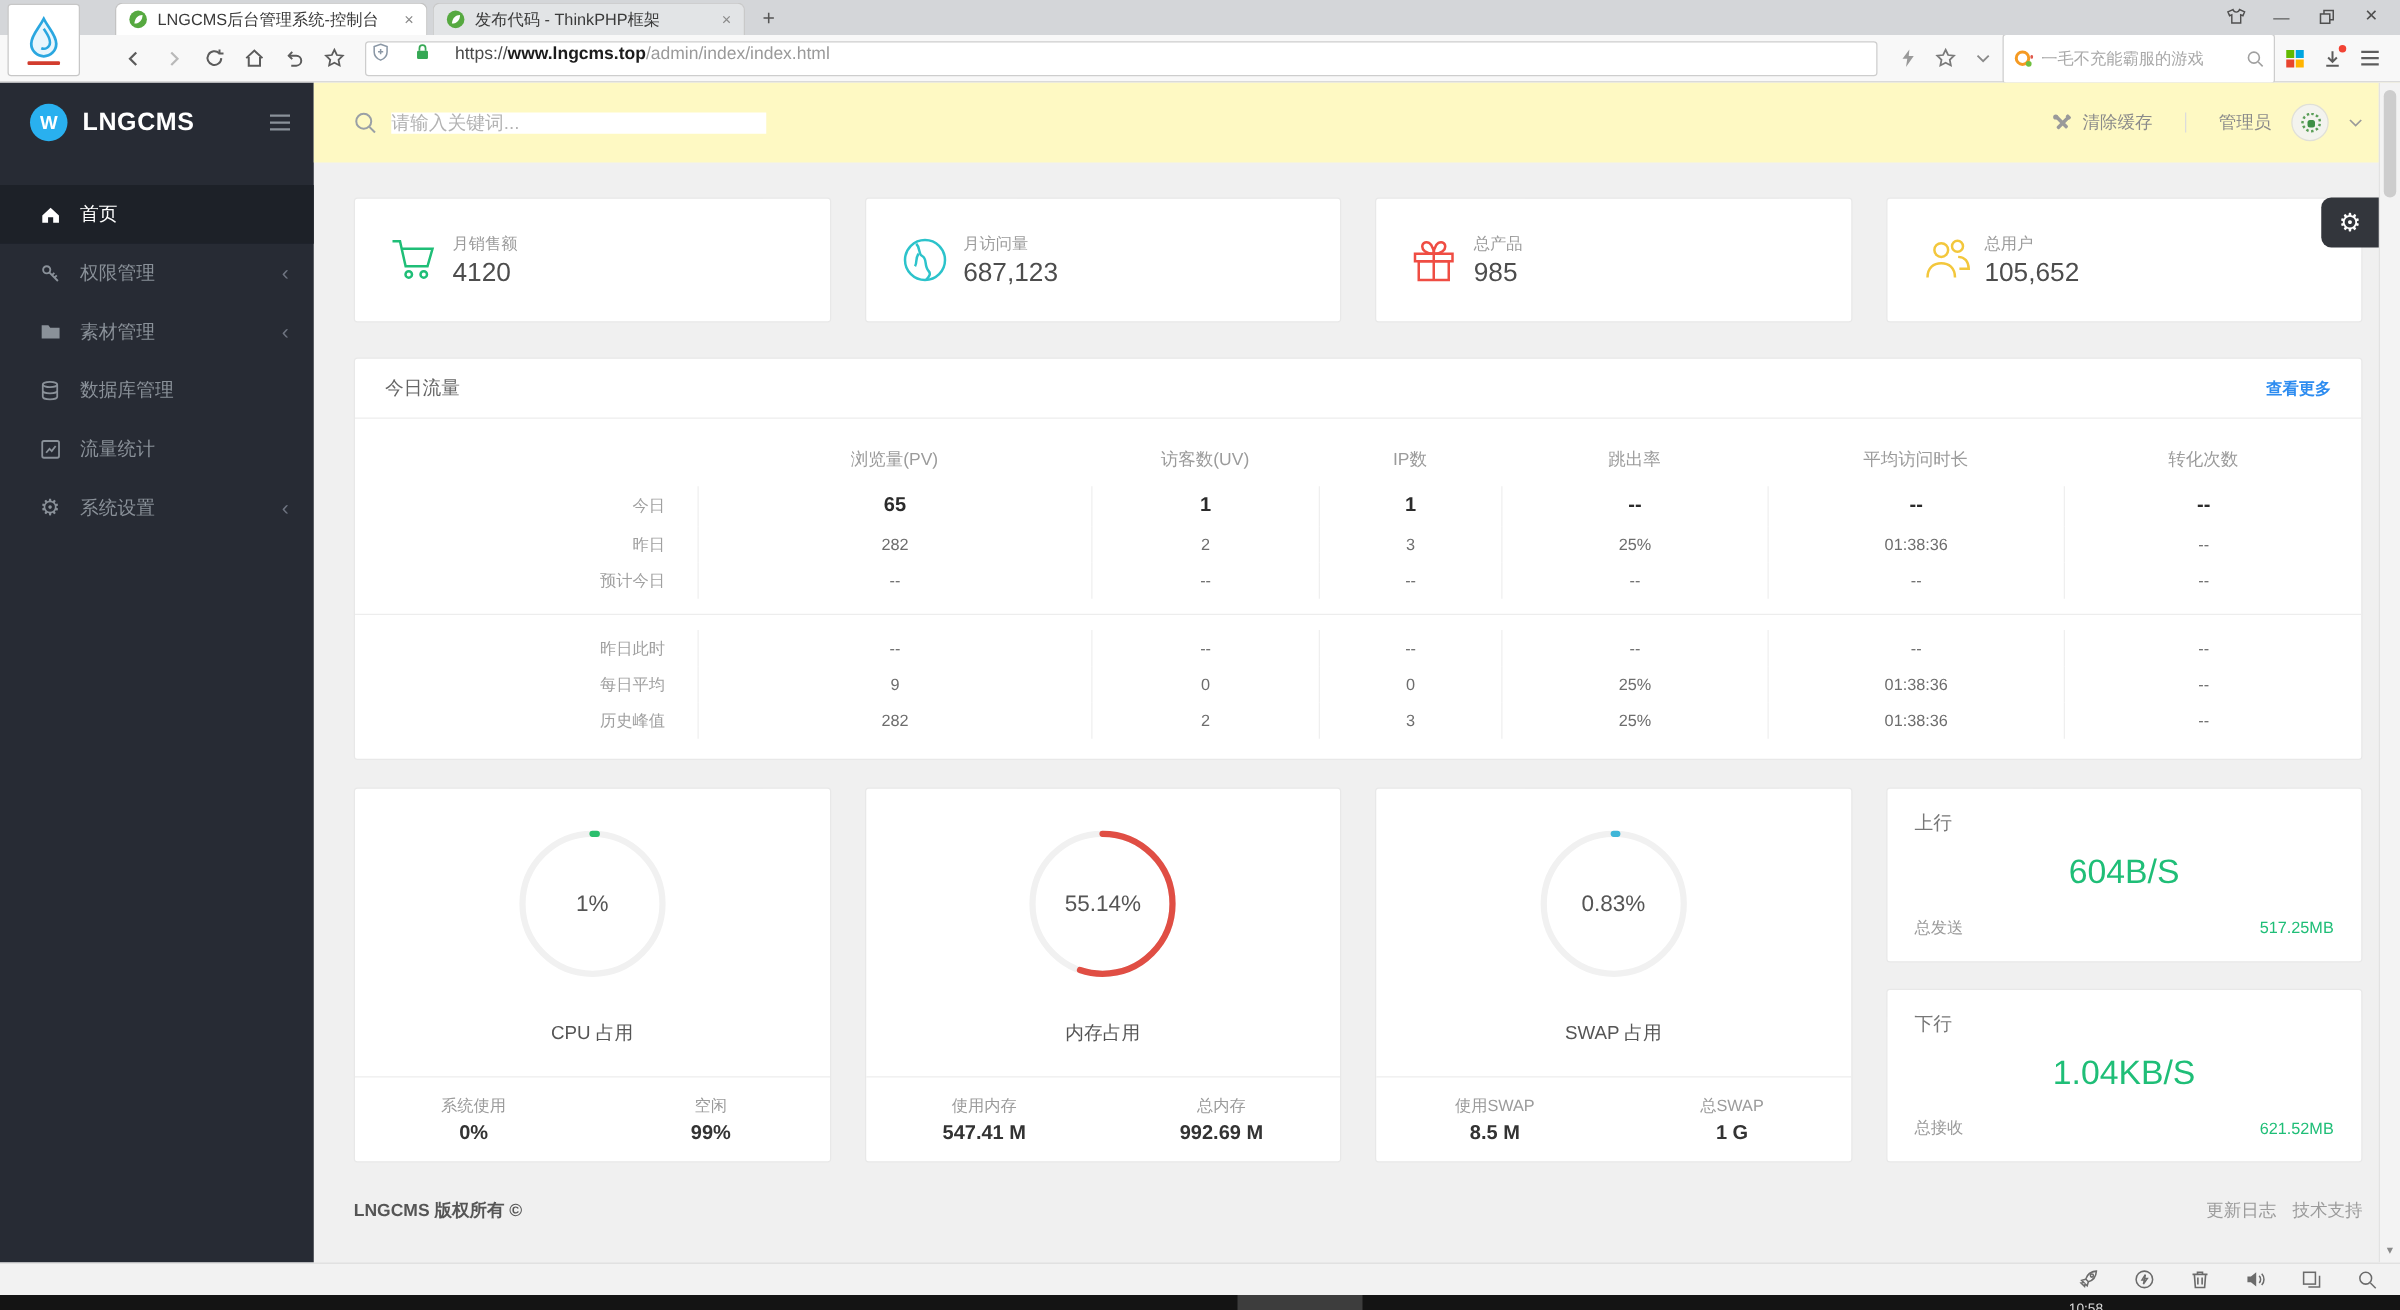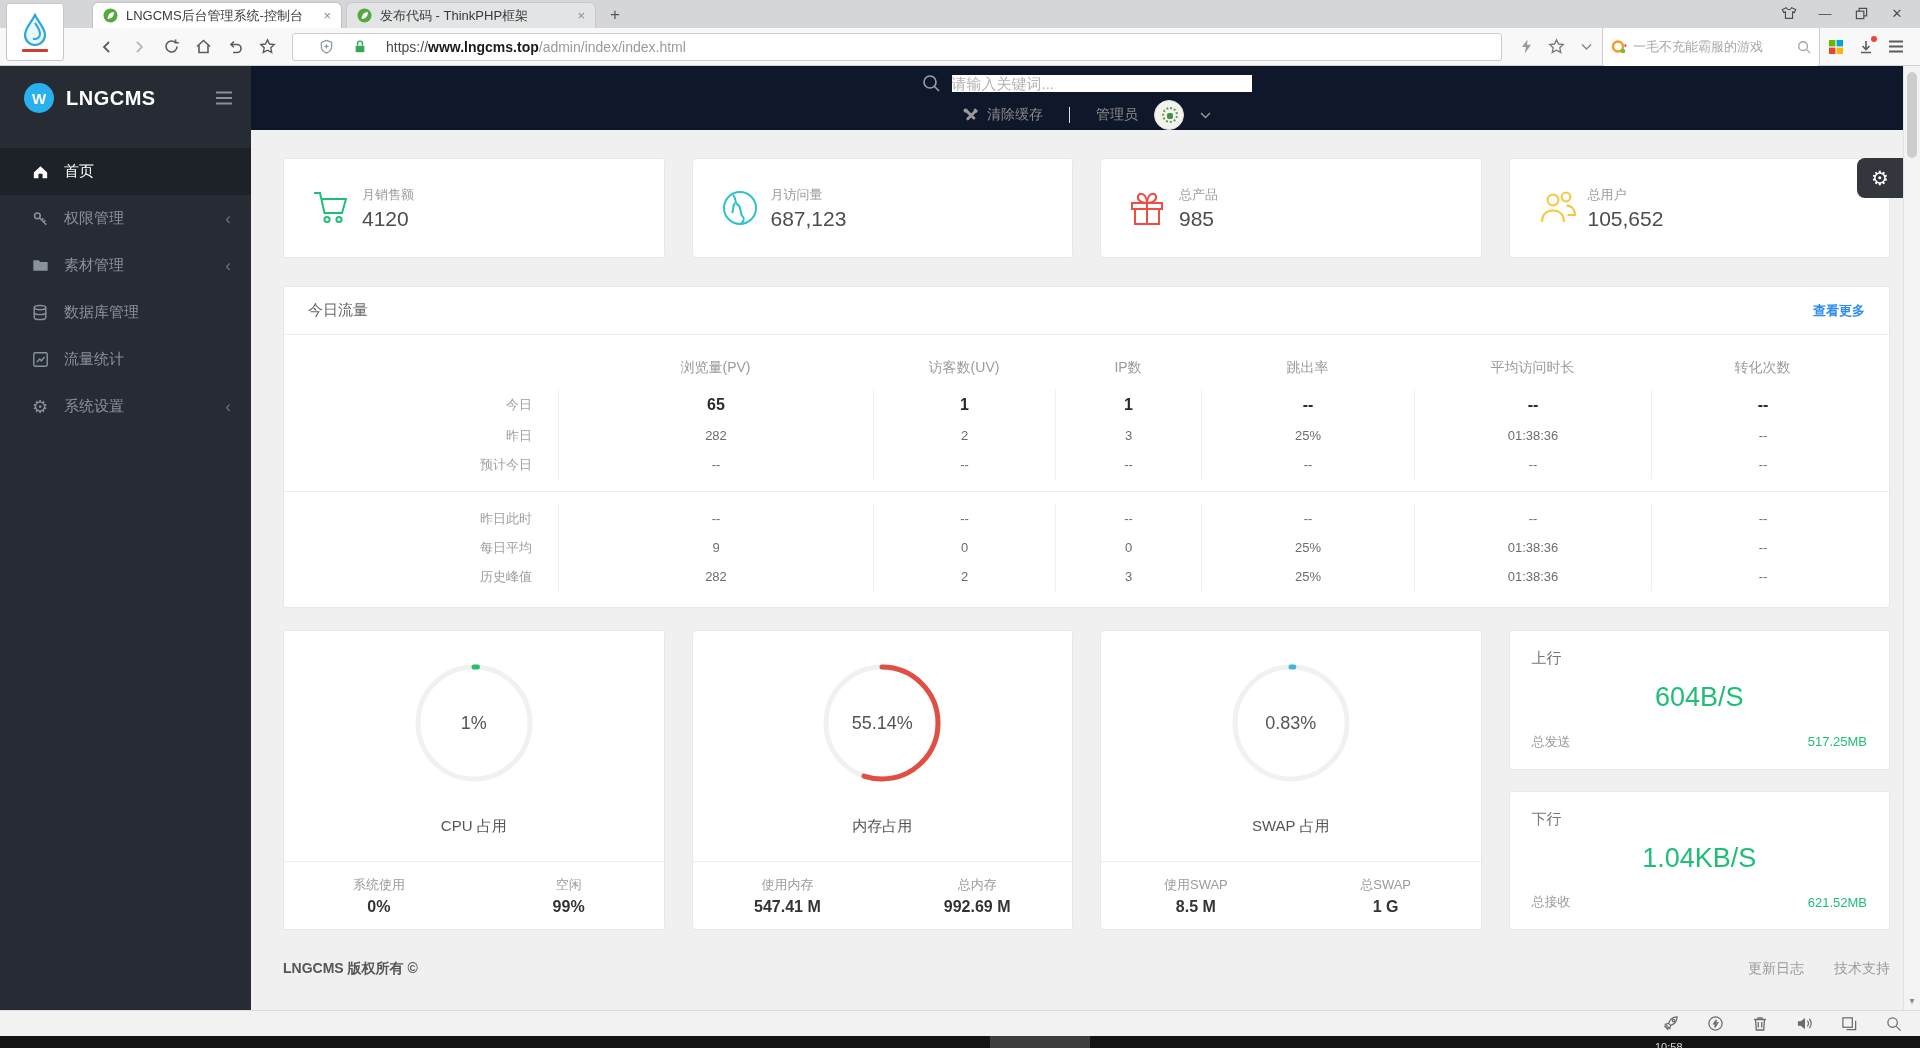--- a/index.html
+++ b/index.html
@@ -15,21 +15,21 @@
   .tab.inactive { background:#e2e4e6; border:1px solid #c9c9c9; border-bottom:none; }
   .tab-title { flex:1; font-size:13px; color:#3a3a3a; white-space:nowrap; overflow:hidden; text-overflow:ellipsis; }
   .tab-close { font-size:13px; color:#8a8a8a; cursor:pointer; }
   .newtab { width:30px; height:22px; display:flex; align-items:center; justify-content:center; font-size:17px; color:#555; margin-bottom:2px; }
   .wincontrols { position:absolute; right:8px; top:2px; display:flex; gap:6px; align-items:center; z-index:7; }
   .winbtn { width:30px; height:22px; display:flex; align-items:center; justify-content:center; color:#4f4f4f; font-size:13px; }
 
   .toolbar { height:38px; background:#f8f8f8; border-bottom:1px solid #cfcfcf; display:flex; align-items:center; padding:0 10px 0 92px; gap:2px; }
   .navbtn { width:30px; height:28px; display:flex; align-items:center; justify-content:center; color:#5c5c5c; }
   .navbtn.disabled { color:#b9b9b9; }
-  .urlbar { flex:1; height:28px; background:#fff; border:1px solid #cdcdcd; border-radius:3px; margin:0 8px; display:flex; align-items:center; padding:0 26px; gap:19px; }
+  .urlbar { flex:1; height:28px; background:#fff; border:1px solid #cdcdcd; border-radius:3px; margin:0 8px; display:flex; padding:0 4px; gap:19px; }
   .url-text { font-size:14px; white-space:nowrap; }
   .url-scheme { color:#4a4a4a; }
   .url-host { color:#1c1c1c; font-weight:bold; }
   .url-path { color:#9a9a9a; }
   .qsearch { width:218px; height:40px; background:#fff; border:1px solid #cdcdcd; border-radius:3px; display:flex; align-items:center; padding:0 8px; gap:6px; }
   .qsearch input { flex:1; border:none; outline:none; font-size:13px; color:#555; font-family:inherit; background:transparent; min-width:0; }
   .qsearch input::placeholder { color:#a8a8a8; }
   .tool-ico { width:28px; height:28px; display:flex; align-items:center; justify-content:center; color:#5c5c5c; position:relative; }
   .red-dot { position:absolute; right:3px; top:3px; width:6px; height:6px; border-radius:50%; background:#f24334; }
 
@@ -41,21 +41,21 @@
   .brand-logo { width:30px; height:30px; border-radius:50%; background:#29b0ef; color:#fff; font-weight:bold; font-size:15px; display:flex; align-items:center; justify-content:center; }
   .brand-name { color:#fff; font-size:20px; font-weight:bold; letter-spacing:.5px; margin-left:12px; flex:1; }
   .menu { margin-top:18px; }
   .menu-item { height:47px; display:flex; align-items:center; padding:0 20px 0 30px; color:#8a9199; font-size:15px; cursor:pointer; }
   .menu-item.active { background:#1d2128; color:#fff; }
   .menu-ico { width:20px; margin-right:14px; display:flex; align-items:center; justify-content:center; }
   .menu-label { flex:1; }
   .menu-caret { font-size:17px; color:#6e7480; line-height:1; }
 
   .maincol { flex:1; display:flex; flex-direction:column; min-width:0; }
-  .admin-header { height:64px; background:#0f172a; display:flex; align-items:center; padding:0 30px 0 32px; flex-shrink:0;flex-direction:column; }
+  .admin-header { height:64px; background:#fef9c3; display:flex; align-items:center; padding:0 30px 0 32px; flex-shrink:0; }
   .hsearch { display:flex; align-items:center; gap:12px; flex:1; color:#9aa0a6; }
   .hsearch input { border:none; outline:none; font-size:15px; width:300px; color:#666; font-family:inherit; }
   .hsearch input::placeholder { color:#b3b3b3; }
   .hright { display:flex; align-items:center; gap:16px; color:#8b8b8b; font-size:14px; }
   .hdivider { width:1px; height:16px; background:#dcdcdc; margin:0 10px; }
   .avatar { width:30px; height:30px; border-radius:50%; background:#f3f3ee; border:1px solid #e0e0d8; position:relative; overflow:hidden; }
   .avatar i { position:absolute; left:7px; top:6px; width:16px; height:16px; border-radius:50%; border:2px dotted #5a9e57; }
   .avatar b { position:absolute; left:12px; top:12px; width:6px; height:6px; background:#3f8f46; border-radius:2px; }
 
   .content { flex:1; padding:28px 30px 0 32px; overflow:hidden; }
@@ -97,21 +97,21 @@
   .netcol { display:flex; flex-direction:column; gap:21px; }
   .netcard { background:#fff; border:1px solid #e8e8e8; border-radius:3px; flex:1; padding:18px 22px; display:flex; flex-direction:column; }
   .net-title { font-size:15px; color:#777; }
   .net-speed { text-align:center; font-size:27px; color:#1fbe77; margin-top:14px; }
   .net-bottom { margin-top:auto; display:flex; justify-content:space-between; align-items:center; font-size:13px; }
   .net-bottom .lbl { color:#9b9b9b;text-align:center; }
   .net-bottom .val { color:#1fbe77; }
 
   .pagefooter { display:flex; justify-content:space-between; align-items:center; margin-top:30px; padding-bottom:10px; }
   .copyright { font-size:14px; font-weight:bold; color:#555; }
-  .foot-links { display:flex; gap:30px; font-size:14px; color:#9b9b9b; }
+  .foot-links { display:flex; gap:13px; font-size:14px; color:#9b9b9b; }
   .foot-links span { cursor:pointer; }
 
   
   .gearbtn { position:absolute; right:17px; top:92px; width:46px; height:40px; background:#33363c; border-radius:8px 0 0 8px; display:flex; align-items:center; justify-content:center; color:#fff; font-size:20px; cursor:pointer; z-index:8; }
   .scrollbar { position:absolute; right:0; top:0; width:17px; height:100%; background:#f3f3f3; border-left:1px solid #e2e2e2; z-index:7; }
   .sb-thumb { position:absolute; top:6px; left:3px; width:10px; height:86px; background:#cdcdcd; border-radius:5px; }
   .sb-down { position:absolute; bottom:4px; left:0; width:16px; text-align:center; color:#8a8a8a; font-size:10px; }
 
   
   .statusbar { height:26px; background:#f2f2f2; border-top:1px solid #dcdcdc; display:flex; align-items:center; justify-content:flex-end; gap:28px; padding-right:18px; }

